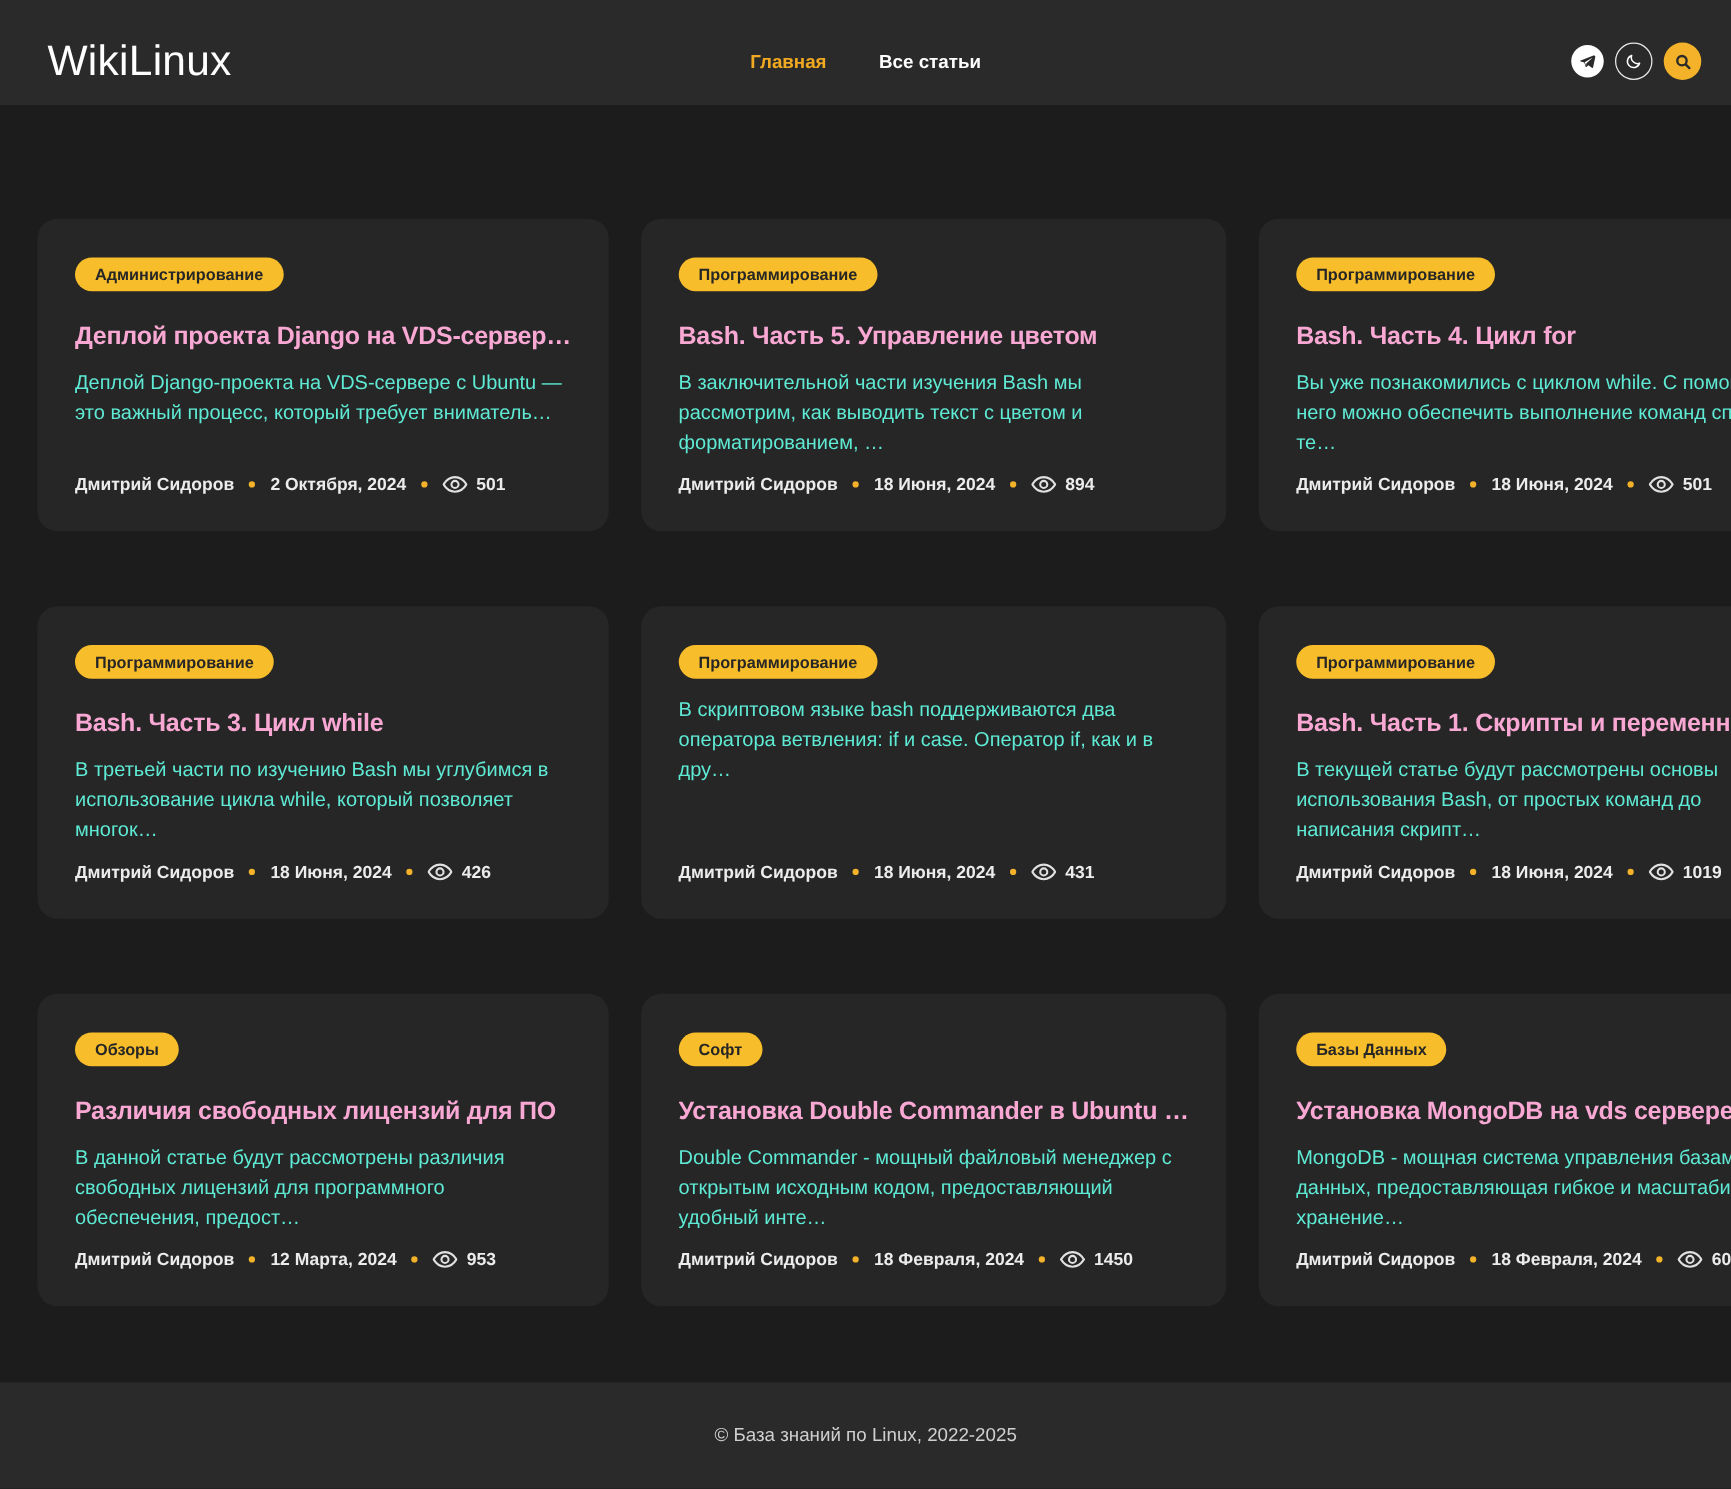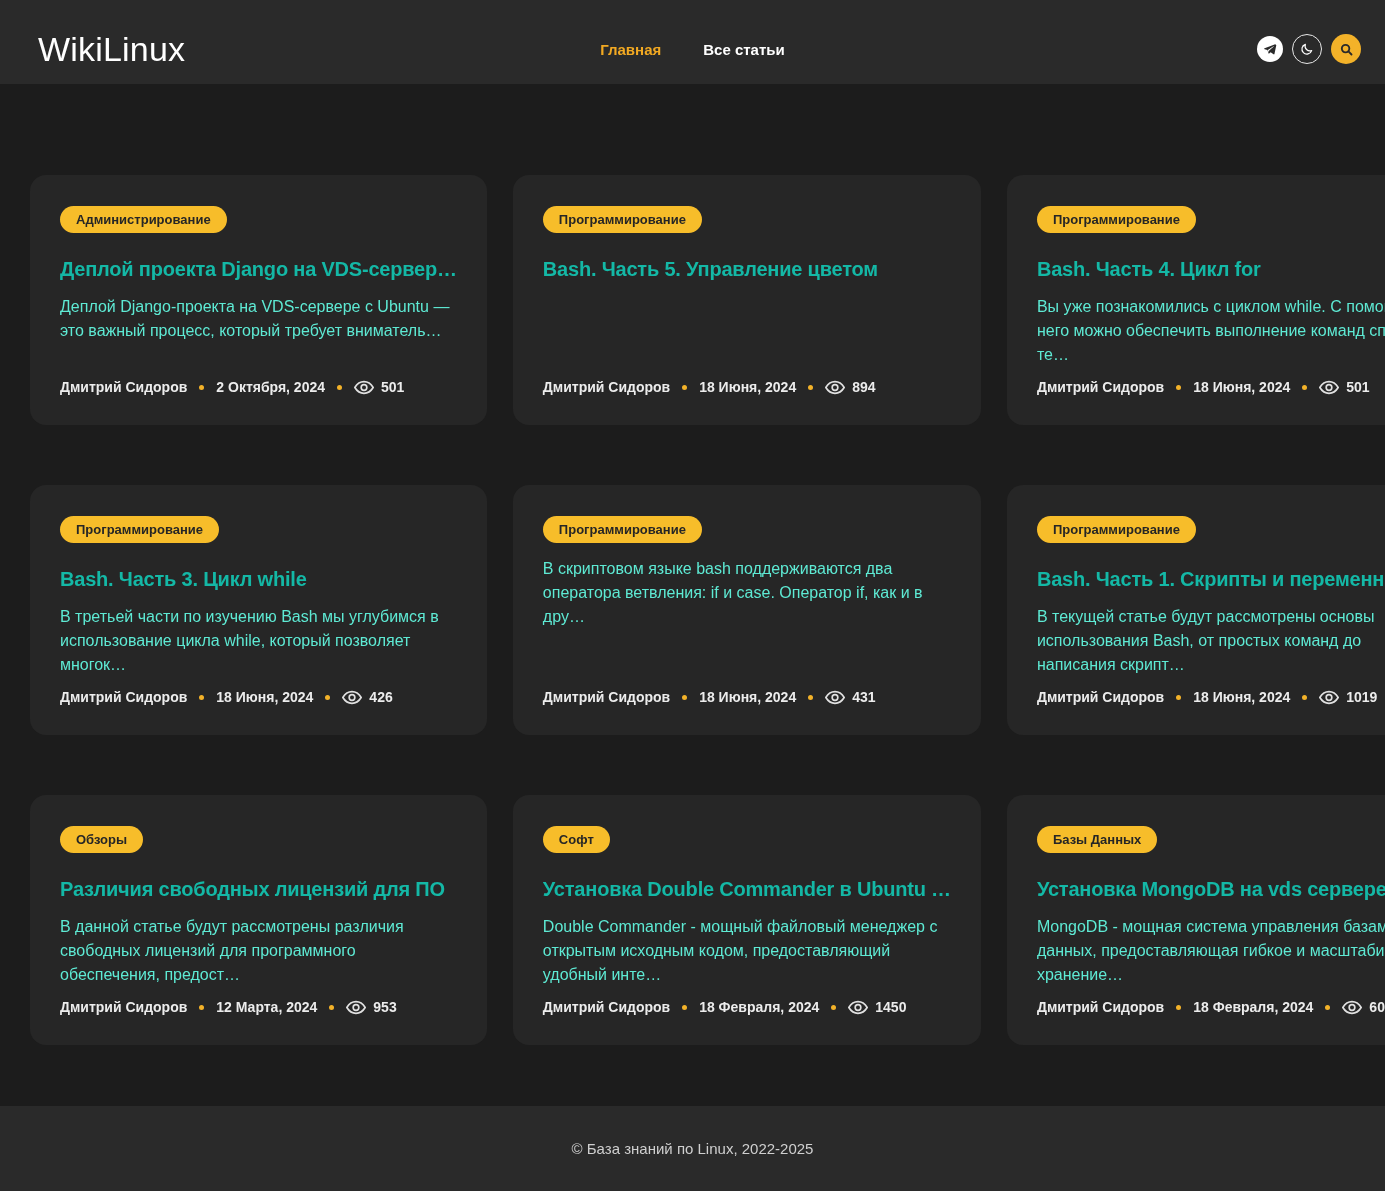--- a/index.html
+++ b/index.html
@@ -96,21 +96,21 @@
     padding: 7px 16px 7px 16px;
     border-radius: 15px;
     cursor: pointer;
     white-space: nowrap;
   }
   .card-title {
     margin-top: 25px;
     font-size: 20px;
     font-weight: 700;
     letter-spacing: -0.2px;
-    color: #14b8a6;
+    color: #f9a8d4;
     white-space: nowrap;
     overflow: hidden;
     cursor: pointer;
   }
   .card-excerpt {
     margin-top: 14px;
     font-size: 16px;
     line-height: 24px;
     color: #5eead4;
     font-weight: 400;
@@ -210,20 +210,21 @@
           </svg>
         </span>
         <span class="views-count">501</span>
       </span>
     </div>
   </article>
 
   <article class="card">
     <span class="badge">Программирование</span>
     <h2 class="card-title">Bash. Часть 5. Управление цветом</h2>
+    <p class="card-excerpt">В заключительной части изучения Bash мы рассмотрим, как выводить текст с цветом и форматированием, …</p>
     <div class="card-meta">
       <span class="meta-author">Дмитрий Сидоров</span>
       <span class="meta-dot"></span>
       <span class="meta-date">18 Июня, 2024</span>
       <span class="meta-dot"></span>
       <span class="meta-views">
         <span style="display:flex">
           <svg width="20" height="15" viewBox="0 0 24 17" fill="none">
             <path d="M12 1.5C6 1.5 2.2 6.5 1 8.5c1.2 2 5 7 11 7s9.8-5 11-7c-1.2-2-5-7-11-7z" stroke="#e0e0e0" stroke-width="2"></path>
             <circle cx="12" cy="8.5" r="3.4" stroke="#e0e0e0" stroke-width="2"></circle>

